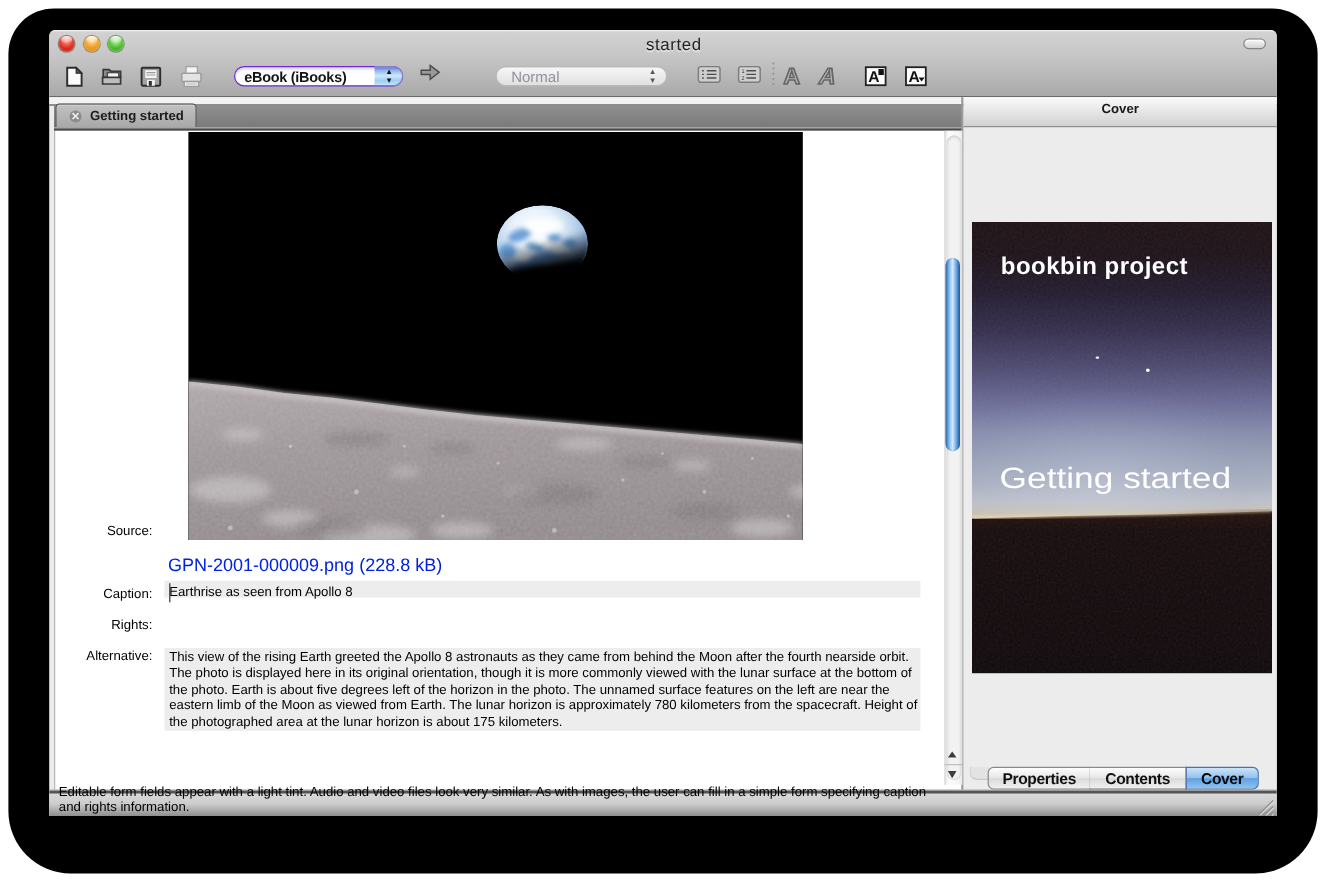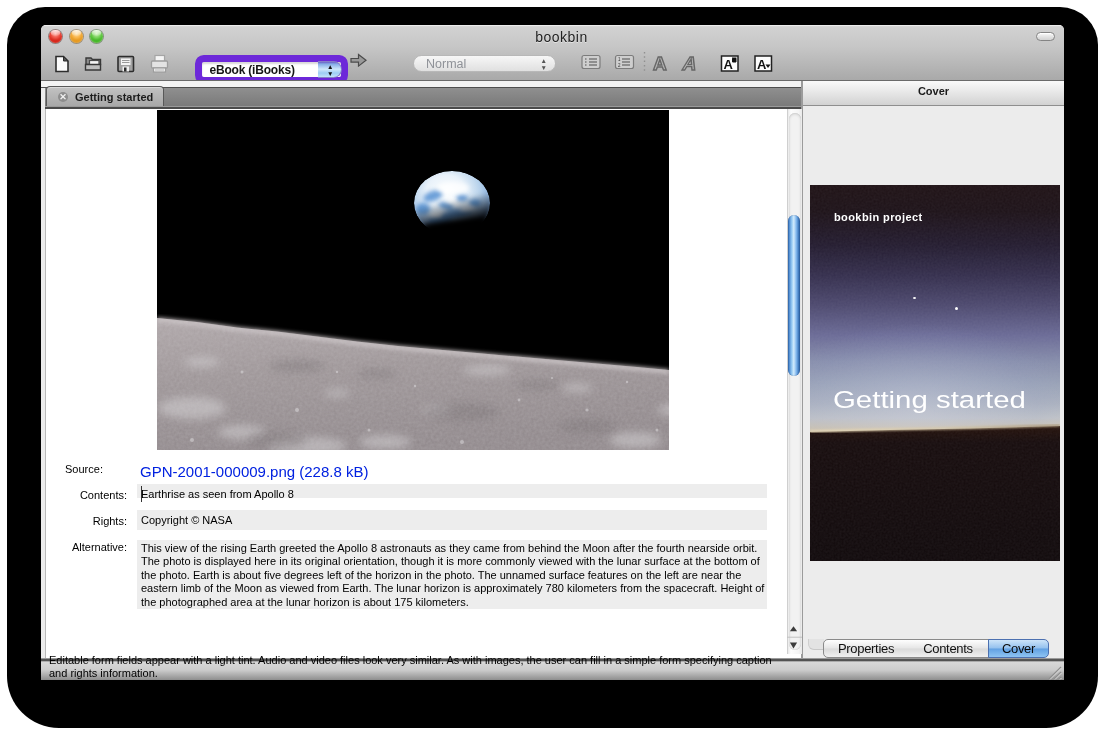--- a/index.html
+++ b/index.html
@@ -57,40 +57,40 @@
   .ffield{left:96px;width:630px;background:#ededed;font-size:11px;color:#000;}
   
   #cover{left:769px;top:160px;width:250px;height:376px;overflow:hidden;
     background:linear-gradient(
       #1d1013 0%, #1b1016 7%, #221a2e 16%, #332d4c 24%, #4c486e 32%,
       #6a6a96 40%, #868dab 47%, #99a2b7 53%, #aab1bf 58%, #c0c3c8 62%,
       #d3c6ab 65.5%, #6a4a30 66.8%, #190b0e 68.2%, #120a0d 78%, #0d070a 100%);}
   #coverglow{left:-40px;top:100px;width:330px;height:220px;
     background:radial-gradient(ellipse 60% 50% at 45% 55%,rgba(205,210,230,.35),rgba(150,160,200,.12) 60%,transparent 75%);}
   .star{background:#fff;border-radius:50%;}
-  #coverb1{left:24px;top:26px;font-size:11px;letter-spacing:.4px;font-weight:700;color:#fff;text-align:center;}
+  #coverb1{left:24px;top:26px;font-size:20px;letter-spacing:.4px;font-weight:700;color:#fff;text-align:center;}
   #coverb2{left:23px;top:201px;font-size:24.5px;color:#fff;transform:scaleX(1.2);transform-origin:0 50%;}
   
   #popup1{left:153.5px;top:29.5px;width:139px;height:15.5px;border-radius:8.75px;background:#fff;
-    border:7px solid #6d28d9;box-shadow:inset 0 2px 2px rgba(0,0,0,.16);}
+    border:1px solid #6d28d9;box-shadow:inset 0 2px 2px rgba(0,0,0,.16);}
   #popup1 .cap{position:absolute;right:-1px;top:-1px;width:24px;height:17.5px;border-radius:0 8.75px 8.75px 0;
     background:linear-gradient(#6a63c4 0,#86aee8 14%,#cfe8fb 48%,#9dcdf4 74%,#c2e4fa 100%);border:1px solid #8580c8;border-left:none;box-sizing:border-box;}
   #popup1 .txt{position:absolute;left:8px;top:1px;font-size:12px;font-weight:700;color:#151515;letter-spacing:-0.2px;}
   #popup2{left:372px;top:29.5px;width:141px;height:15.5px;border-radius:8.75px;
     background:linear-gradient(#f7f7f7,#e0e0e0);border:1px solid #b8b8b8;}
   #popup2 .txt{position:absolute;left:12px;top:1px;font-size:12.5px;color:#8f9298;}
   .updn{position:absolute;right:7px;top:1px;font-size:6.5px;line-height:7px;color:#1a1a1a;}
   #popup2 .updn{color:#555;right:8px;}
 </style>
 </head>
 <body>
 <div id="shadow" class="abs"></div>
 <div id="win" class="abs">
   <div id="tbar" class="abs"></div>
-  <div id="title" class="abs">bookbin</div>
+  <div id="title" class="abs">started</div>
   <div id="tlr" class="abs tl"></div>
   <div id="tlo" class="abs tl"></div>
   <div id="tlg" class="abs tl"></div>
   <div class="abs" style="left:995px;top:7px;width:17px;height:7px;border:1px solid #848484;border-radius:4.5px;
     background:linear-gradient(#fbfbfb,#e6e6e6 45%,#d2d2d2);box-shadow:inset 0 1px 1px #fff;"></div>
 
   <svg id="icons" class="abs" style="left:0;top:25px;" width="760" height="30" viewBox="0 0 760 30">
 
     <path d="M15,6.5 h7.5 l4.5,4.5 v10.5 h-12 z" fill="#fbfbfb" stroke="#2d2d2d" stroke-width="1.6"></path>
     <path d="M22.5,6.5 l4.5,4.5 h-4.5 z" fill="#555" stroke="#2d2d2d" stroke-width="1"></path>
@@ -292,27 +292,26 @@
           <circle cx="35" cy="330" r="2"></circle>
         <circle cx="500" cy="320" r="1.5"></circle>
           <circle cx="180" cy="262" r="1.2"></circle>
           <circle cx="395" cy="268" r="1.1"></circle>
       </g>
       <path d="M0,208 L40,212 80,217.5 120,221.5 160,226.5 200,231.5 241,236 280,239.5
         320,243 360,246.5 400,250 440,253.5 480,257 512,260 L512,340 L0,340 Z" filter="url(#grain)"></path>
     </svg>
   </div>
 
-  <div class="flabel abs" style="top:438px;text-align:center;">Source:</div>
+  <div class="flabel abs" style="top:412px;">Source:</div>
   <div class="abs" style="left:99px;top:438px;font-size:15px;color:#0021e0;">GPN-2001-000009.png (228.8 kB)</div>
-  <div class="flabel abs" style="top:464px;">Contents:</div>
+  <div class="flabel abs" style="top:464px;">Caption:</div>
   <div class="ffield abs" style="top:459px;height:14px;line-height:20px;padding-left:4px;width:626px;">Earthrise as seen from Apollo 8</div>
   <div class="abs" style="left:100px;top:461px;width:1px;height:16px;background:#333;"></div>
   <div class="flabel abs" style="top:490px;">Rights:</div>
-  <div class="ffield abs" style="top:485px;height:20px;line-height:20px;padding-left:4px;width:626px;">Copyright © NASA</div>
   <div class="flabel abs" style="top:516px;">Alternative:</div>
   <div class="ffield abs" style="top:515px;height:67px;line-height:13.4px;padding:2px 0 0 4px;width:626px;">This view of the rising Earth greeted the Apollo 8 astronauts as they came from behind the Moon after the fourth nearside orbit.<br>The photo is displayed here in its original orientation, though it is more commonly viewed with the lunar surface at the bottom of<br>the photo. Earth is about five degrees left of the horizon in the photo. The unnamed surface features on the left are near the<br>eastern limb of the Moon as viewed from Earth. The lunar horizon is approximately 780 kilometers from the spacecraft. Height of<br>the photographed area at the lunar horizon is about 175 kilometers.</div>
   <div class="abs" style="left:8px;top:601px;font-size:11px;line-height:13px;color:#000;margin-top:28px;">Editable form fields appear with a light tint. Audio and video files look very similar. As with images, the user can fill in a simple form specifying caption<br>and rights information.</div>
 
   <div id="cover" class="abs">
     <div id="coverglow" class="abs"></div>
     <div class="star abs" style="left:103px;top:112px;width:3px;height:2px;"></div>
     <div class="star abs" style="left:145px;top:122px;width:3px;height:3px;"></div>
     <svg class="abs" style="left:0;top:0" width="250" height="376" viewBox="0 0 250 376">
       <defs>
@@ -338,21 +337,21 @@
       <path d="M0,246.5 L80,244.5 160,243 250,240.5" stroke="url(#rim)" stroke-width="2.2" fill="none" filter="url(#blur1)"></path>
       <rect x="0" y="0" width="250" height="376" filter="url(#cgrain)"></rect>
 
     </svg>
     <div id="coverb1" class="abs">bookbin project</div>
     <div id="coverb2" class="abs">Getting started</div>
   </div>
 
   <div class="abs" style="left:767px;top:614px;width:15px;height:10px;background:#e3e3e3;
     border-left:1px solid #cfcfcf;border-bottom:1px solid #c8c8c8;border-radius:0 0 0 6px;"></div>
-  <div id="seg" class="abs" style="left:782px;top:614px;width:225px;height:19px;font-size:13px;font-weight:400;letter-spacing:-0.3px;">
+  <div id="seg" class="abs" style="left:782px;top:614px;width:225px;height:19px;font-size:13px;font-weight:700;letter-spacing:-0.3px;">
     <div class="abs" style="left:0;top:0;width:84px;height:17px;border:1px solid #8a8a8a;border-radius:5px 0 0 5px;
       background:linear-gradient(#fefefe,#e6e6e6 48%,#dadada 52%,#f0f0f0);text-align:center;line-height:17px;color:#111;">Properties</div>
     <div class="abs" style="left:85px;top:0;width:80px;height:17px;border:1px solid #8a8a8a;border-left:none;
       background:linear-gradient(#fefefe,#e6e6e6 48%,#dadada 52%,#f0f0f0);text-align:center;line-height:17px;color:#111;">Contents</div>
     <div class="abs" style="left:165px;top:0;width:59px;height:17px;border:1px solid #4c70b0;border-radius:0 5px 5px 0;
       background:linear-gradient(#cde4f9,#94c1ee 48%,#61a0e2 52%,#8ec4f2);text-align:center;line-height:17px;color:#0a0a0a;">Cover</div>
   </div>
 </div>
 
 </body></html>

